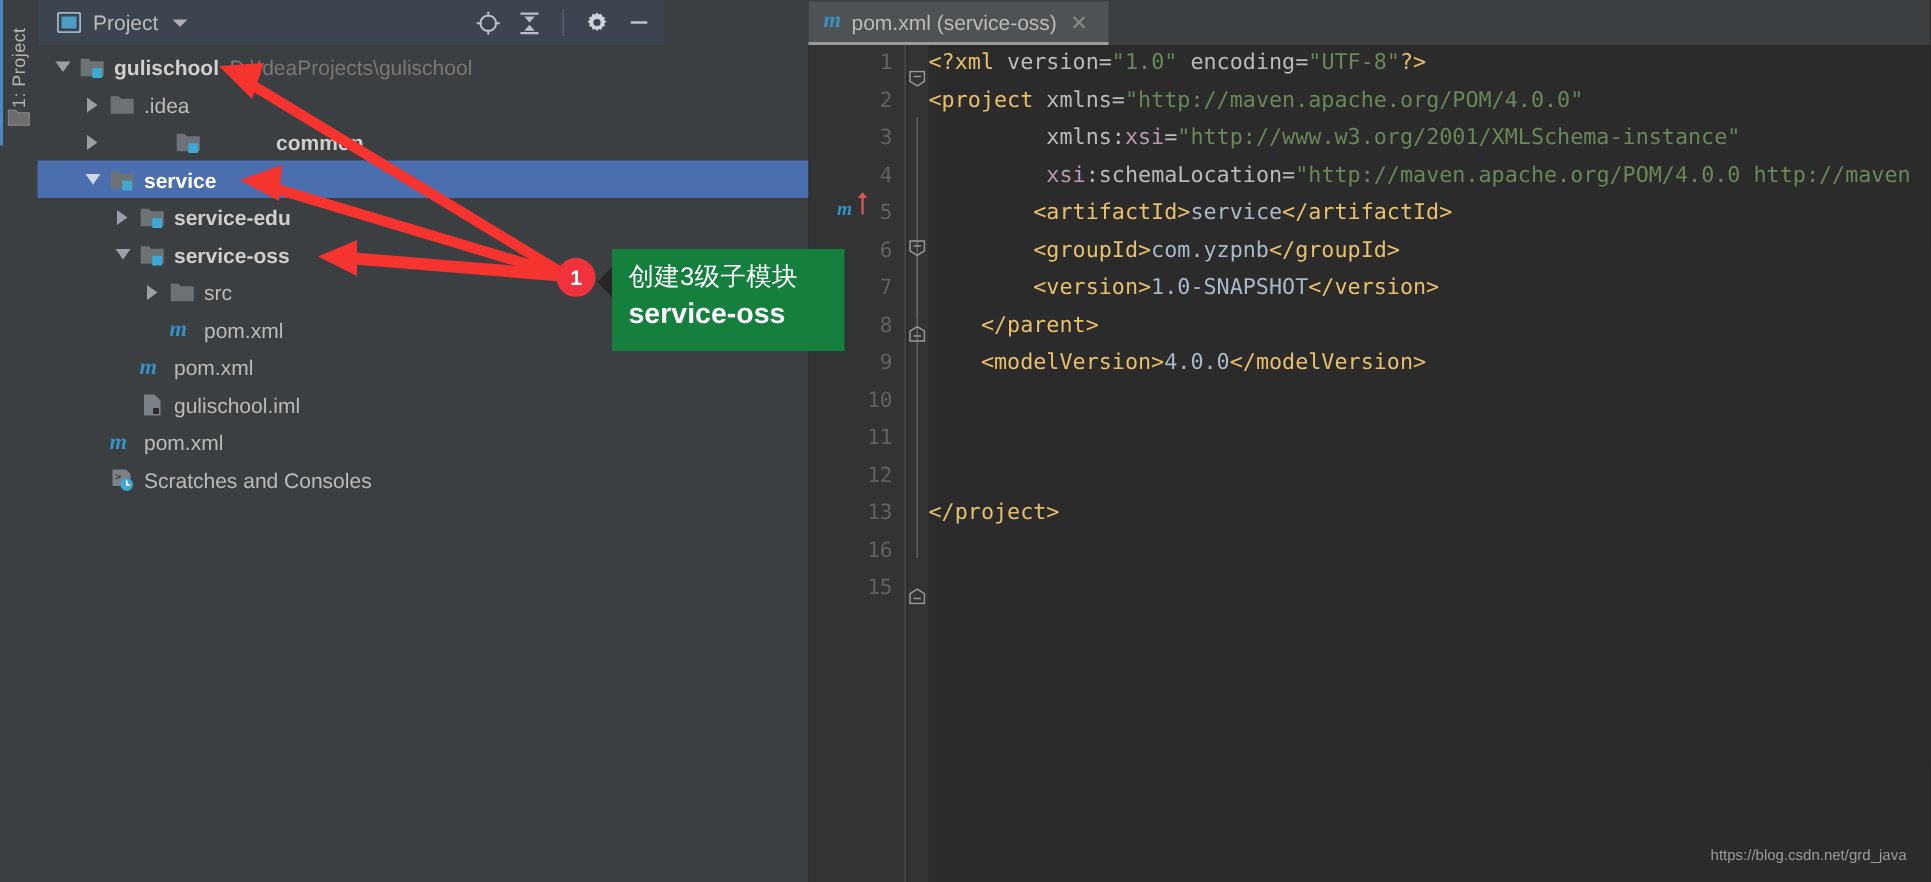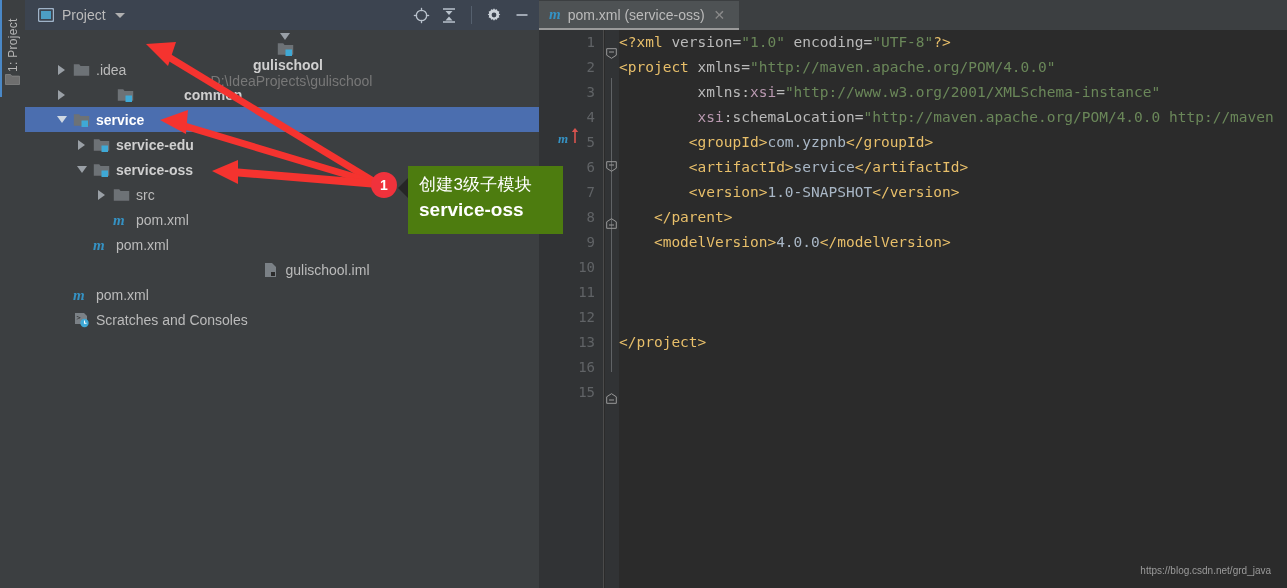--- a/index.html
+++ b/index.html
@@ -57,21 +57,21 @@
   
   .project-panel {
     position: absolute;
     left: 25px; top: 0;
     width: 514px; height: 588px;
     background: #3c3f41;
   }
   .panel-header {
     position: absolute;
     left: 0; top: 0;
-    width: 514px; height: 30px;
+    width: 418px; height: 30px;
     background: #3c4450;
     display: flex;
     align-items: center;
   }
   .panel-header-icon {
     margin-left: 13px;
     width: 16px; height: 14px;
     display: inline-block;
   }
   .panel-title {
@@ -284,21 +284,21 @@
   .annot-svg {
     position: absolute;
     left: 0; top: 0;
     width: 1287px; height: 588px;
     pointer-events: none;
   }
   .callout {
     position: absolute;
     left: 408px; top: 166px;
     width: 155px; height: 68px;
-    background: #4d7c0f;
+    background: #15803d;
     color: #ffffff;
     box-sizing: border-box;
     padding: 7px 0 0 11px;
   }
   .callout-line1 {
     font-size: 17px;
     line-height: 24px;
     letter-spacing: 0.2px;
   }
   .callout-line2 {
@@ -389,21 +389,21 @@
         </span>
         <span class="tool-icon">
           <svg width="16" height="16" viewBox="0 0 16 16">
             <line x1="2.5" y1="8" x2="13.5" y2="8" stroke="#b9c2cc" stroke-width="1.6"></line>
           </svg>
         </span>
       </div>
     </div>
 
     <div class="tree">
-        <div class="tree-row" style="padding-left: 12px; flex-direction: column;">
+        <div class="tree-row" style="padding-left: 12px;">
           <span class="arrow down"></span>
           <span class="tree-icon">
             <svg width="18" height="16" viewBox="0 0 18 16">
               <path d="M0.8 2.2 h5.4 l1.4 1.7 h8.6 v9.9 h-15.4 z" fill="#6d7276"></path>
               <rect x="8.5" y="8.5" width="6.5" height="6.5" fill="#3fa9d6"></rect>
             </svg>
           </span>
           <span class="tree-label bold">gulischool</span>
           <span class="tree-path">D:\IdeaProjects\gulischool</span>
         </div>
@@ -472,21 +472,21 @@
           </span>
           <span class="tree-label">pom.xml</span>
         </div>
         <div class="tree-row" style="padding-left: 52px;">
           <span class="arrow"></span>
           <span class="tree-icon">
             <span style="color:#3592c4;font-family:'Liberation Serif',serif;font-style:italic;font-weight:bold;font-size:15px;line-height:16px;">m</span>
           </span>
           <span class="tree-label">pom.xml</span>
         </div>
-        <div class="tree-row" style="padding-left: 52px; justify-content: center;">
+        <div class="tree-row" style="padding-left: 52px;">
           <span class="arrow"></span>
           <span class="tree-icon">
             <svg width="18" height="16" viewBox="0 0 18 16">
               <path d="M3 1 h7 l4 4 v10 h-11 z" fill="#7b8186"></path>
               <rect x="9" y="10" width="4" height="4" fill="#2b2b2b"></rect>
             </svg>
           </span>
           <span class="tree-label">gulischool.iml</span>
         </div>
         <div class="tree-row" style="padding-left: 32px;">
@@ -576,22 +576,22 @@
           <line x1="3" y1="7" x2="8" y2="7" stroke="#999999" stroke-width="1"></line>
         </svg>
       </div>
     </div>
 
     <div class="code">
         <div class="code-line"><span class="t-pi">&lt;?xml </span><span class="t-attr">version=</span><span class="t-str">"1.0"</span><span class="t-attr"> encoding=</span><span class="t-str">"UTF-8"</span><span class="t-pi">?&gt;</span></div>
         <div class="code-line"><span class="t-tag">&lt;project </span><span class="t-attr">xmlns=</span><span class="t-str">"http://maven.apache.org/POM/4.0.0"</span></div>
         <div class="code-line"><span class="t-attr">         xmlns:</span><span class="t-ns">xsi</span><span class="t-attr">=</span><span class="t-str">"http://www.w3.org/2001/XMLSchema-instance"</span></div>
         <div class="code-line"><span class="t-attr">         </span><span class="t-ns">xsi</span><span class="t-attr">:schemaLocation=</span><span class="t-str">"http://maven.apache.org/POM/4.0.0 http://maven</span></div>
+        <div class="code-line"><span class="t-tag">        &lt;artifactId&gt;</span><span class="t-text">service</span><span class="t-tag">&lt;/artifactId&gt;</span></div>
         <div class="code-line"><span class="t-tag">        &lt;groupId&gt;</span><span class="t-text">com.yzpnb</span><span class="t-tag">&lt;/groupId&gt;</span></div>
-        <div class="code-line"><span class="t-tag">        &lt;artifactId&gt;</span><span class="t-text">service</span><span class="t-tag">&lt;/artifactId&gt;</span></div>
         <div class="code-line"><span class="t-tag">        &lt;version&gt;</span><span class="t-text">1.0-SNAPSHOT</span><span class="t-tag">&lt;/version&gt;</span></div>
         <div class="code-line"><span class="t-tag">    &lt;/parent&gt;</span></div>
         <div class="code-line"><span class="t-tag">    &lt;modelVersion&gt;</span><span class="t-text">4.0.0</span><span class="t-tag">&lt;/modelVersion&gt;</span></div>
         <div class="code-line"></div>
         <div class="code-line"></div>
         <div class="code-line"></div>
         <div class="code-line"><span class="t-tag">&lt;/project&gt;</span></div>
       </div>
   </div>
 

